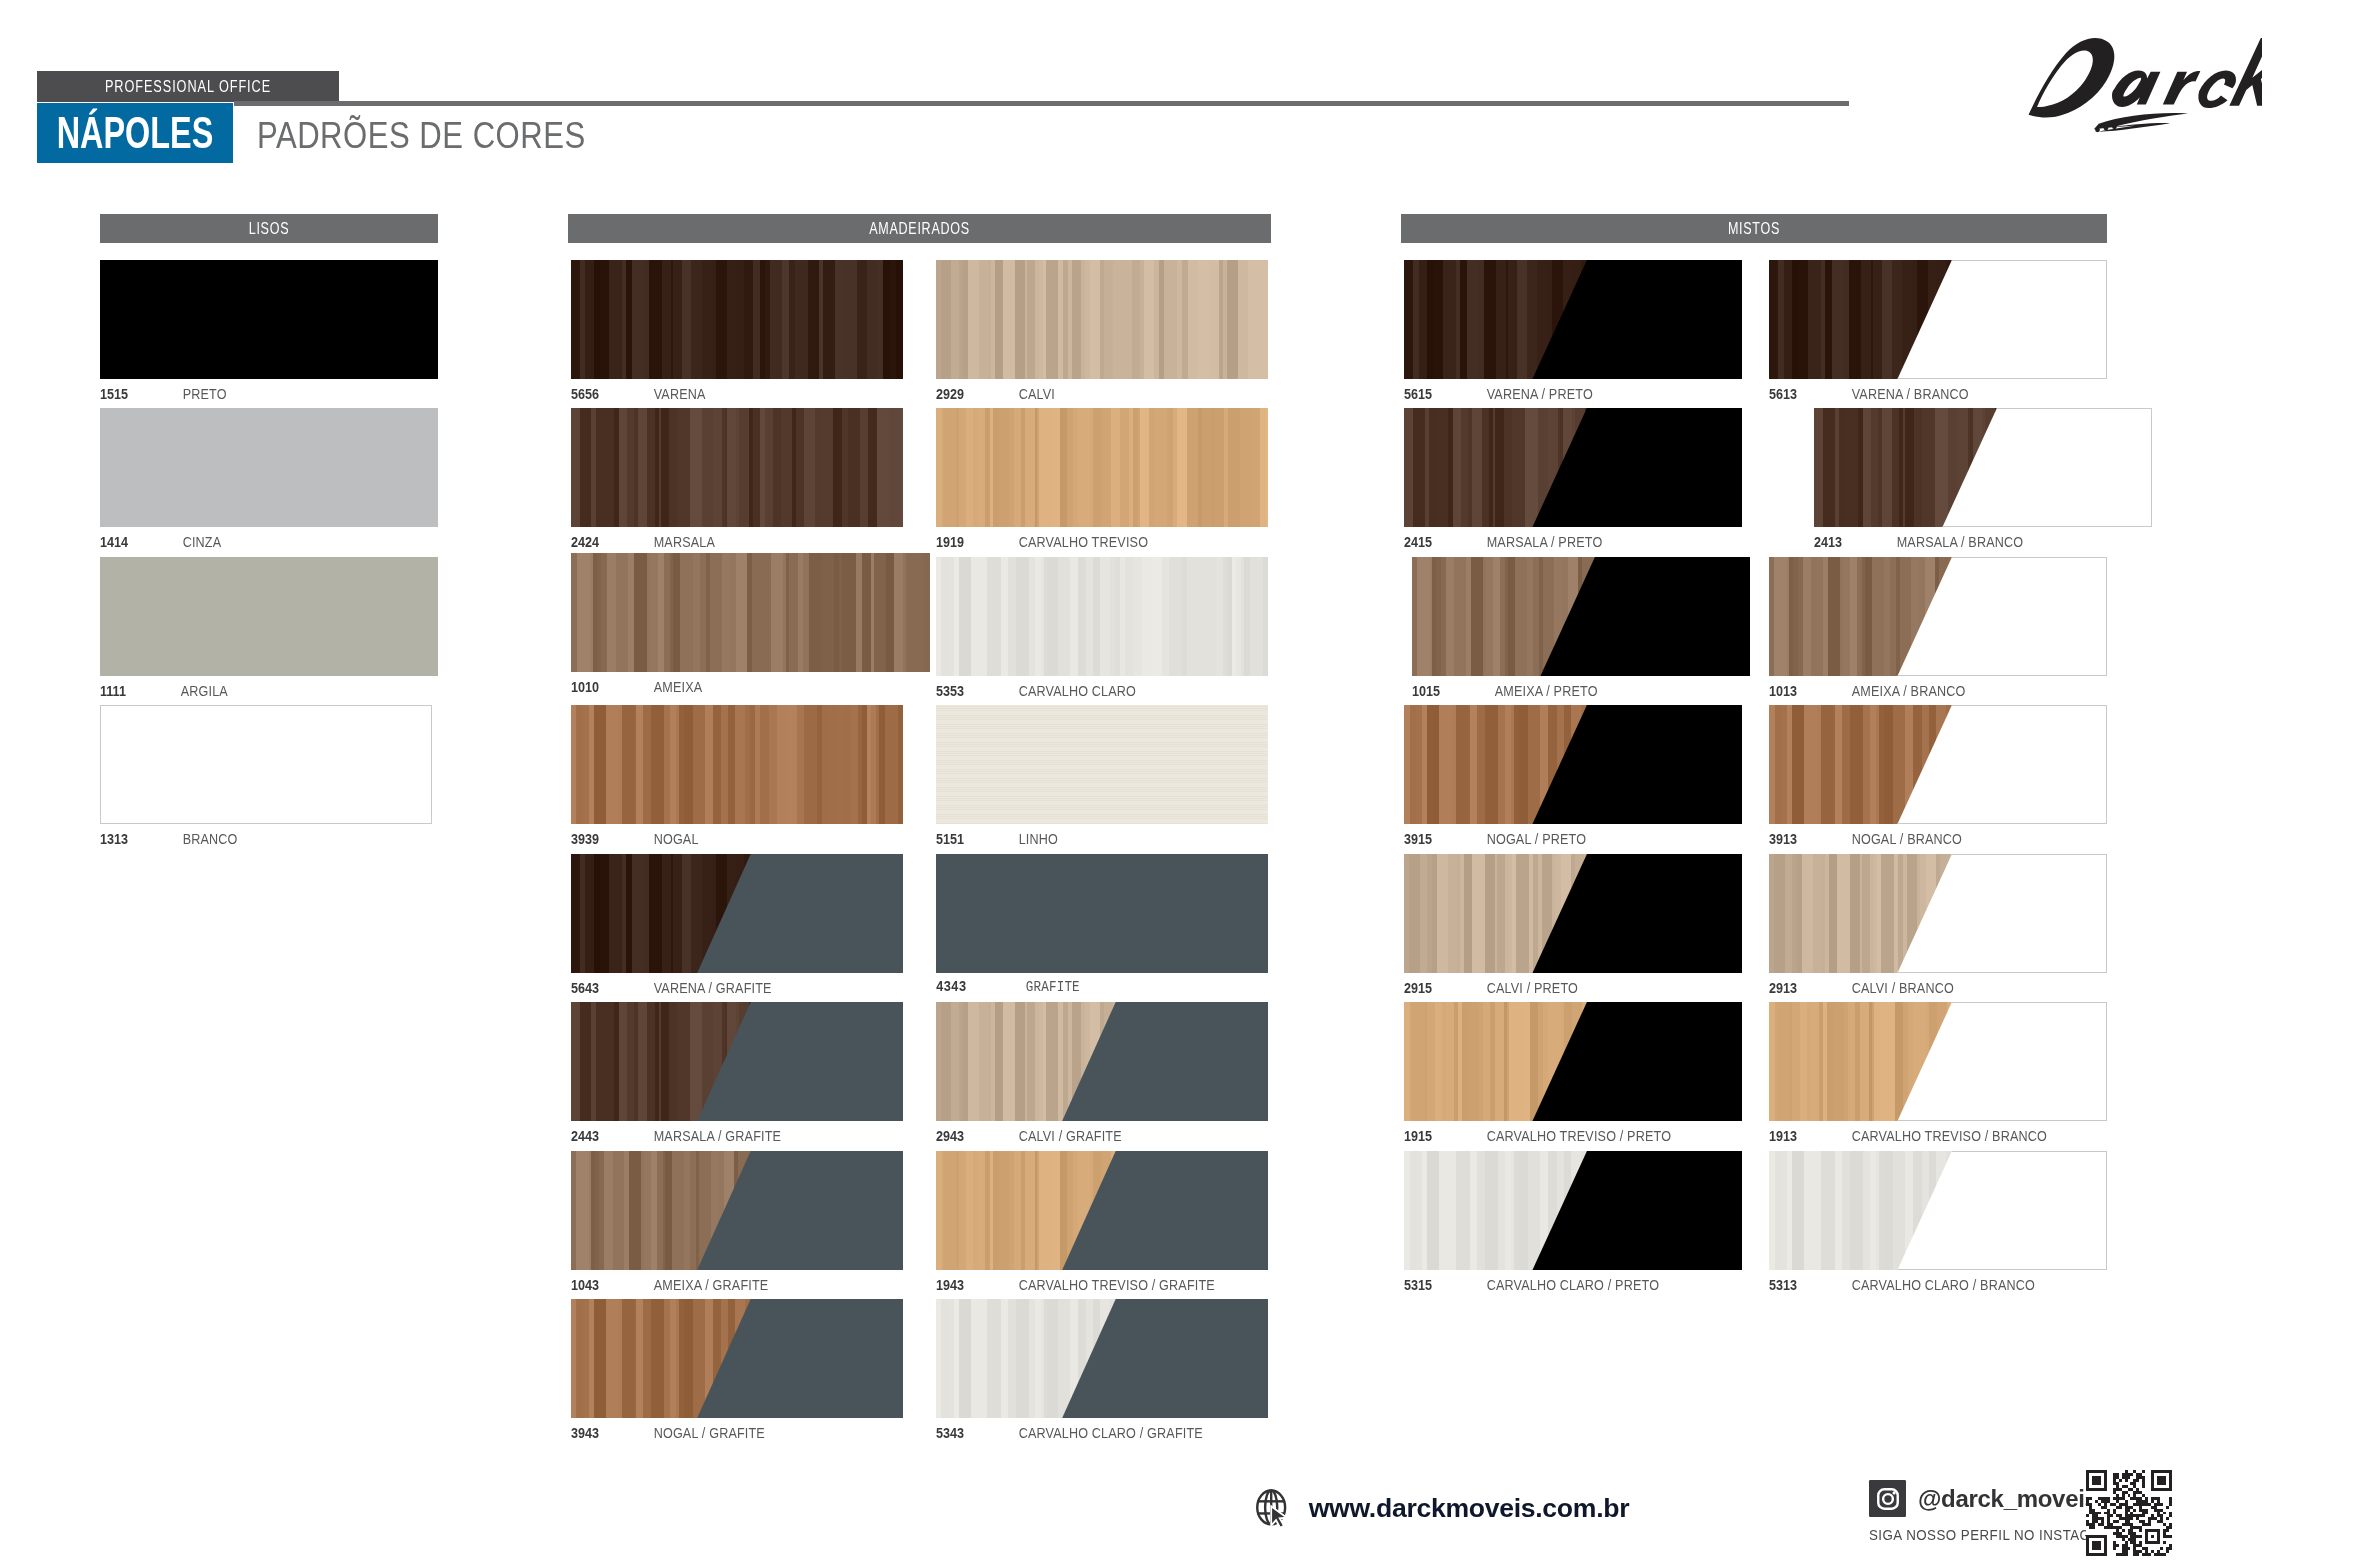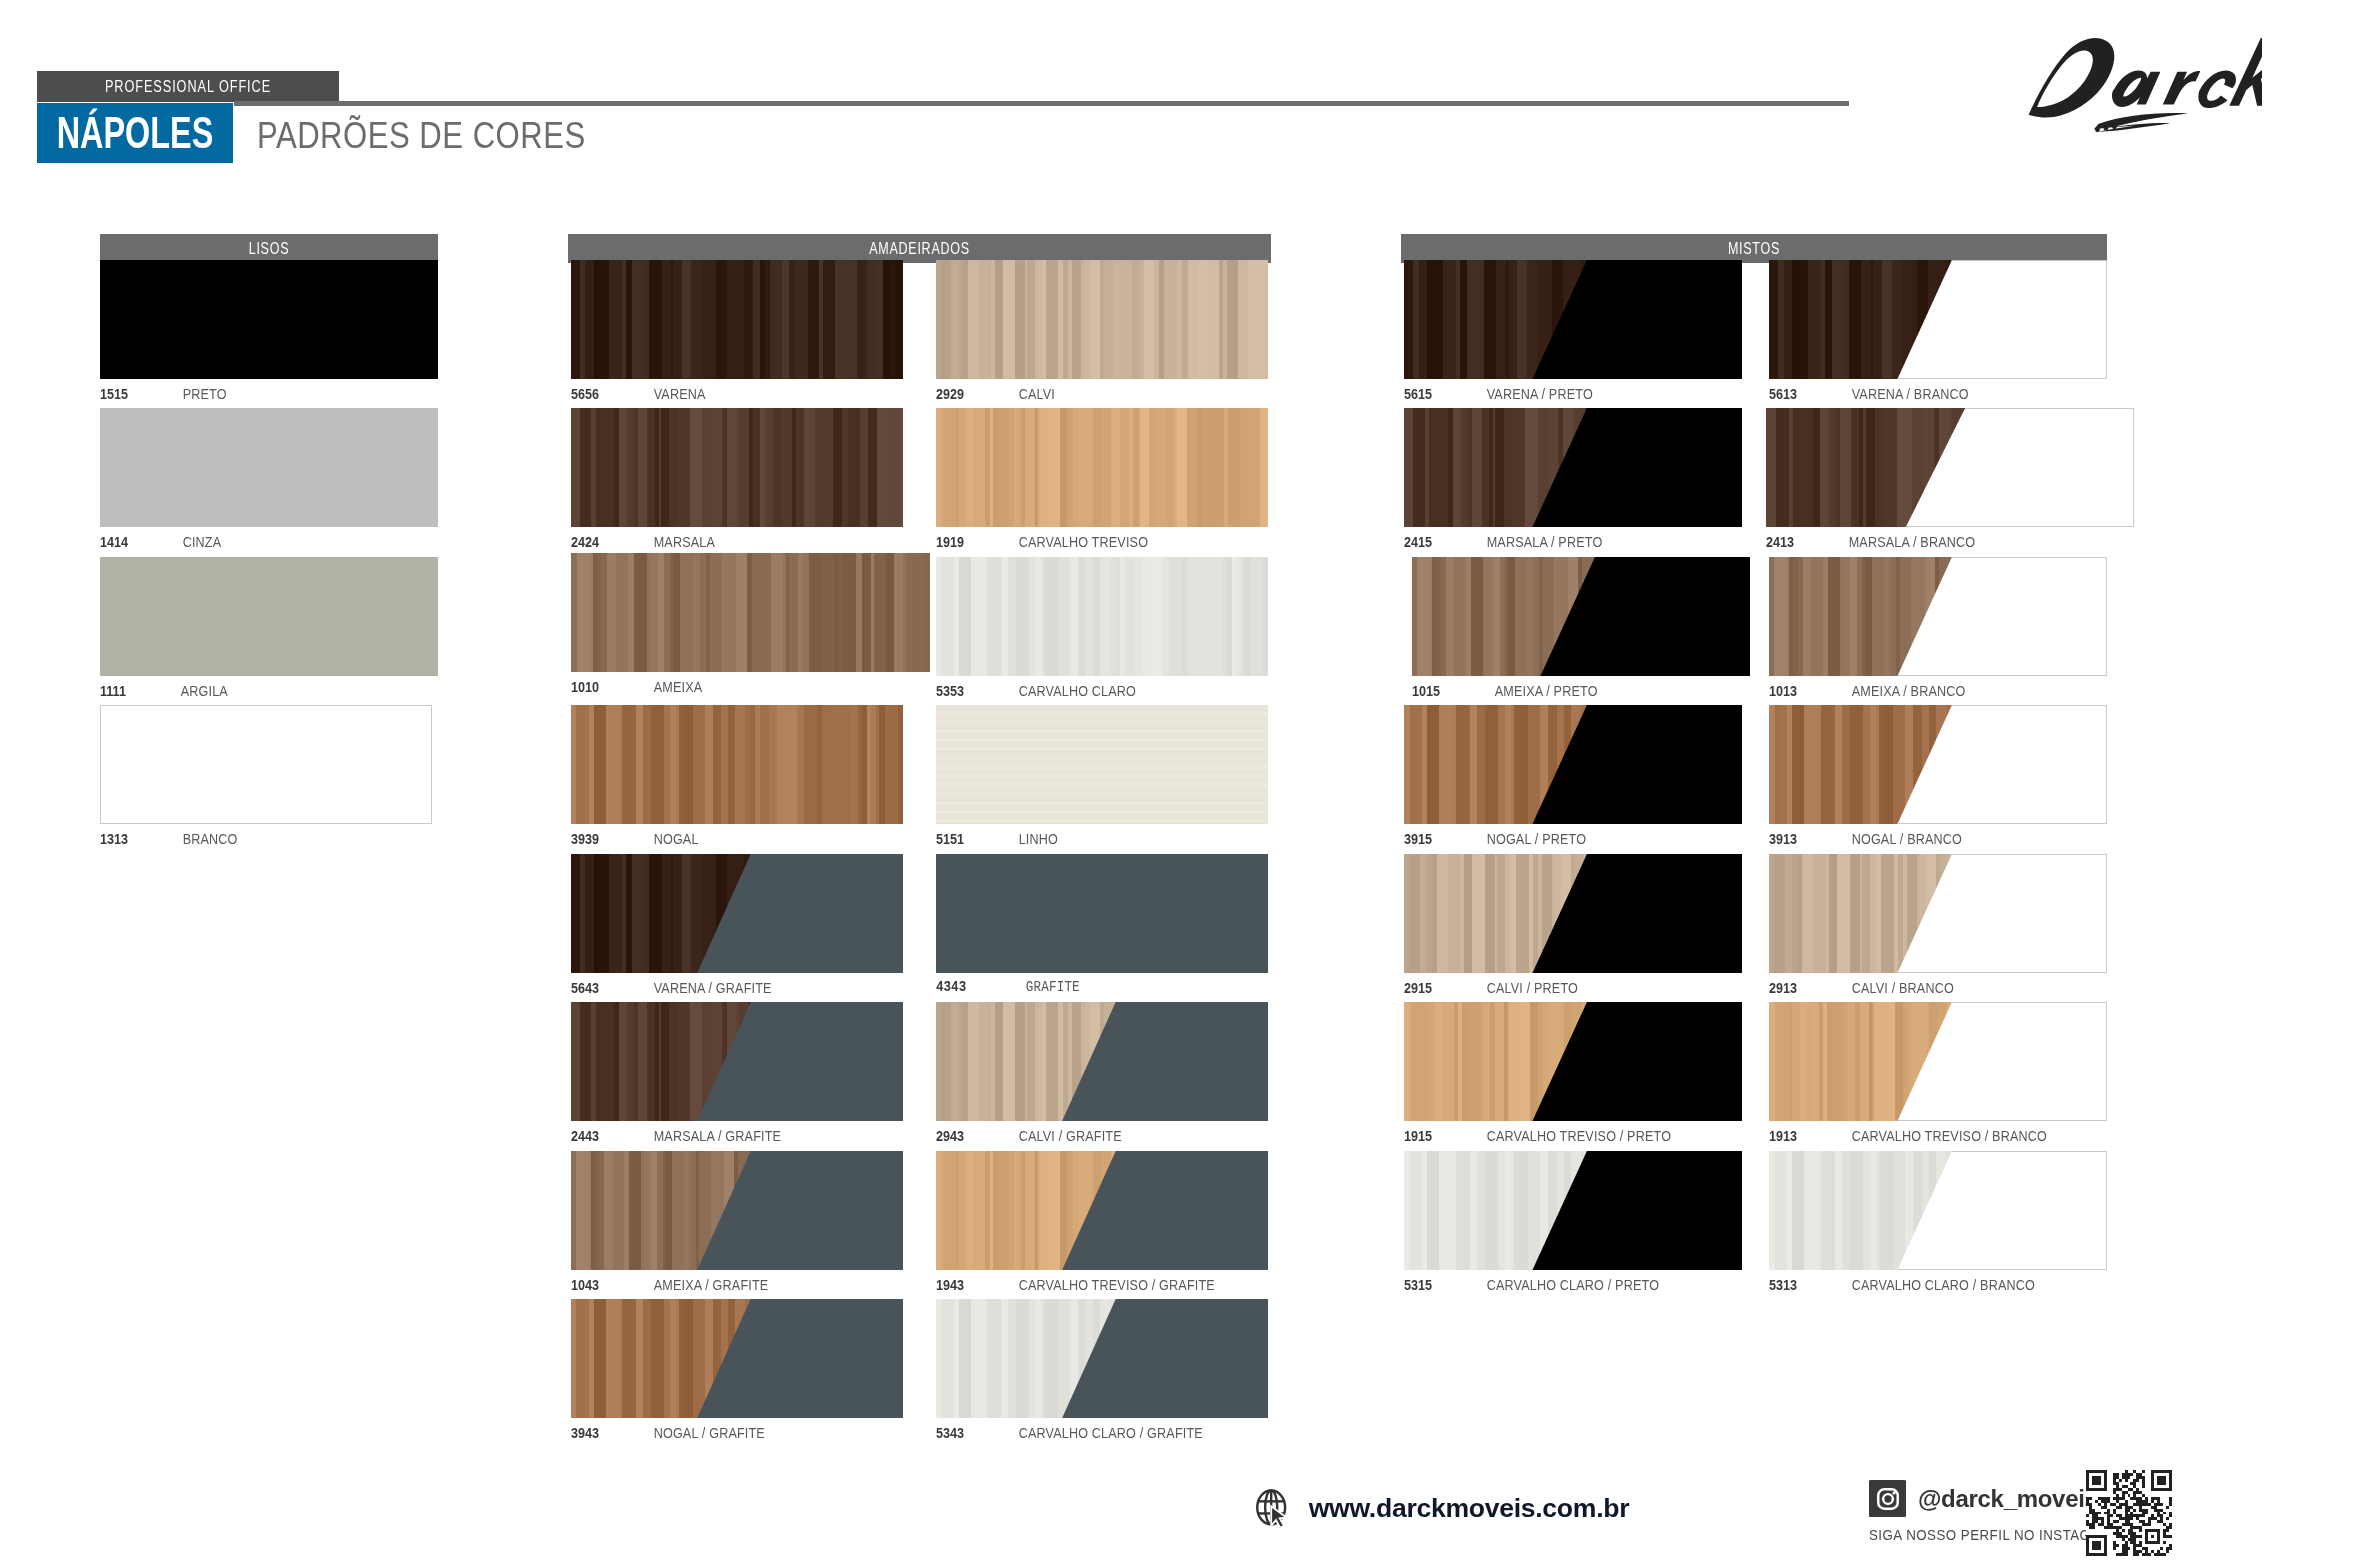--- a/index.html
+++ b/index.html
@@ -50,21 +50,21 @@
     color:#6b6c6e;font-size:37px;font-weight:300;letter-spacing:0.6px;
     display:flex;align-items:center;
     transform:scaleX(.84);transform-origin:left center;
     white-space:nowrap;
   }
 
   #brand-logo{position:absolute;left:2008px;top:33px;width:254px;height:103px;}
 
   
   .sec-bar{
-    position:absolute;height:29px;background:#6b6c6e;margin-top:20px;
+    position:absolute;height:29px;background:#6b6c6e;
   }
   .sec-bar-label{
     position:absolute;left:0;top:0;width:100%;height:29px;
     color:#ffffff;font-size:15.7px;letter-spacing:0.9px;font-weight:400;
     display:flex;align-items:center;justify-content:center;
     transform:scaleX(.80);transform-origin:center center;
     white-space:nowrap;
   }
 
   
@@ -434,21 +434,21 @@
     <div class="card" style="left: 1769px; top: 260px; width: 338px;">
       <div class="sw">
         <div class="sw-solid" style="background: repeating-linear-gradient(90deg, rgb(45, 22, 12) 0%, rgb(45, 22, 12) 2.67%, rgb(66, 43, 33) 2.67%, rgb(66, 43, 33) 4.29%, rgb(53, 30, 20) 4.29%, rgb(53, 30, 20) 6.86%, rgb(39, 16, 6) 6.86%, rgb(39, 16, 6) 8.79%, rgb(41, 18, 8) 8.79%, rgb(41, 18, 8) 11.54%, rgb(58, 35, 25) 11.54%, rgb(58, 35, 25) 15.37%, rgb(68, 45, 35) 15.37%, rgb(68, 45, 35) 16.53%, rgb(42, 19, 9) 16.53%, rgb(42, 19, 9) 18.51%, rgb(68, 45, 35) 18.51%, rgb(68, 45, 35) 22.04%, rgb(66, 43, 33) 22.04%, rgb(66, 43, 33) 23.54%, rgb(42, 19, 9) 23.54%, rgb(42, 19, 9) 27.34%, rgb(55, 32, 22) 27.34%, rgb(55, 32, 22) 30.18%, rgb(45, 22, 12) 30.18%, rgb(45, 22, 12) 30.84%, rgb(55, 32, 22) 30.84%, rgb(55, 32, 22) 33.42%, rgb(72, 49, 39) 33.42%, rgb(72, 49, 39) 36.29%, rgb(60, 37, 27) 36.29%, rgb(60, 37, 27) 39.49%, rgb(55, 32, 22) 39.49%, rgb(55, 32, 22) 42.33%, rgb(54, 31, 21) 42.33%, rgb(54, 31, 21) 43.68%, rgb(43, 20, 10) 43.68%, rgb(43, 20, 10) 47.11%, rgb(54, 31, 21) 47.11%, rgb(54, 31, 21) 49.42%, rgb(53, 30, 20) 49.42%, rgb(53, 30, 20) 52.25%, rgb(48, 25, 15) 52.25%, rgb(48, 25, 15) 54.75%, rgb(66, 43, 33) 54.75%, rgb(66, 43, 33) 56.88%, rgb(43, 20, 10) 56.88%, rgb(43, 20, 10) 58.51%, rgb(48, 25, 15) 58.51%, rgb(48, 25, 15) 60.05%, rgb(65, 42, 32) 60.05%, rgb(65, 42, 32) 63.47%, rgb(77, 54, 44) 63.47%, rgb(77, 54, 44) 65.76%, rgb(57, 34, 24) 65.76%, rgb(57, 34, 24) 67.44%, rgb(63, 40, 30) 67.44%, rgb(63, 40, 30) 71.38%, rgb(48, 25, 15) 71.38%, rgb(48, 25, 15) 73.91%, rgb(47, 24, 14) 73.91%, rgb(47, 24, 14) 74.57%, rgb(74, 51, 41) 74.57%, rgb(74, 51, 41) 75.96%, rgb(51, 28, 18) 75.96%, rgb(51, 28, 18) 79.46%, rgb(73, 50, 40) 79.46%, rgb(73, 50, 40) 82.47%, rgb(72, 49, 39) 82.47%, rgb(72, 49, 39) 86.2%, rgb(57, 34, 24) 86.2%, rgb(57, 34, 24) 89.13%, rgb(67, 44, 34) 89.13%, rgb(67, 44, 34) 92.18%, rgb(69, 46, 36) 92.18%, rgb(69, 46, 36) 94.06%, rgb(40, 17, 7) 94.06%, rgb(40, 17, 7) 96.01%, rgb(43, 20, 10) 96.01%, rgb(43, 20, 10) 97.95%, rgb(39, 16, 6) 97.95%, rgb(39, 16, 6) 100%);"></div>
         <div class="sw-diag sw-diag-bordered" style="background: rgb(255, 255, 255);"></div>
       </div>
       <div class="lbl">
         <span class="code">5613</span>
         <span class="name">&nbsp;VARENA / BRANCO</span>
       </div>
     </div>
-    <div class="card" style="left: 1766px; top: 408px; width: 368px;">
+    <div class="card" style="left: 1814px; top: 408px; width: 338px;">
       <div class="sw">
         <div class="sw-solid" style="background: repeating-linear-gradient(90deg, rgb(93, 67, 54) 0%, rgb(93, 67, 54) 2.63%, rgb(70, 44, 31) 2.63%, rgb(70, 44, 31) 6.12%, rgb(90, 64, 51) 6.12%, rgb(90, 64, 51) 7.42%, rgb(72, 46, 33) 7.42%, rgb(72, 46, 33) 9.03%, rgb(73, 47, 34) 9.03%, rgb(73, 47, 34) 12.89%, rgb(64, 38, 25) 12.89%, rgb(64, 38, 25) 14.54%, rgb(95, 69, 56) 14.54%, rgb(95, 69, 56) 17%, rgb(84, 58, 45) 17%, rgb(84, 58, 45) 18.92%, rgb(78, 52, 39) 18.92%, rgb(78, 52, 39) 20.14%, rgb(95, 69, 56) 20.14%, rgb(95, 69, 56) 23.03%, rgb(76, 50, 37) 23.03%, rgb(76, 50, 37) 25.26%, rgb(64, 38, 25) 25.26%, rgb(64, 38, 25) 26.38%, rgb(86, 60, 47) 26.38%, rgb(86, 60, 47) 27.04%, rgb(64, 38, 25) 27.04%, rgb(64, 38, 25) 29.53%, rgb(77, 51, 38) 29.53%, rgb(77, 51, 38) 32.04%, rgb(81, 55, 42) 32.04%, rgb(81, 55, 42) 35.72%, rgb(101, 75, 62) 35.72%, rgb(101, 75, 62) 39.58%, rgb(90, 64, 51) 39.58%, rgb(90, 64, 51) 42.7%, rgb(93, 67, 54) 42.7%, rgb(93, 67, 54) 45.58%, rgb(79, 53, 40) 45.58%, rgb(79, 53, 40) 46.25%, rgb(76, 50, 37) 46.25%, rgb(76, 50, 37) 46.92%, rgb(97, 71, 58) 46.92%, rgb(97, 71, 58) 49.73%, rgb(93, 67, 54) 49.73%, rgb(93, 67, 54) 50.57%, rgb(87, 61, 48) 50.57%, rgb(87, 61, 48) 53.67%, rgb(64, 38, 25) 53.67%, rgb(64, 38, 25) 54.88%, rgb(74, 48, 35) 54.88%, rgb(74, 48, 35) 56.99%, rgb(99, 73, 60) 56.99%, rgb(99, 73, 60) 58.34%, rgb(89, 63, 50) 58.34%, rgb(89, 63, 50) 60.92%, rgb(78, 52, 39) 60.92%, rgb(78, 52, 39) 63.15%, rgb(83, 57, 44) 63.15%, rgb(83, 57, 44) 66.48%, rgb(64, 38, 25) 66.48%, rgb(64, 38, 25) 67.77%, rgb(77, 51, 38) 67.77%, rgb(77, 51, 38) 70.07%, rgb(94, 68, 55) 70.07%, rgb(94, 68, 55) 73.48%, rgb(84, 58, 45) 73.48%, rgb(84, 58, 45) 75.33%, rgb(85, 59, 46) 75.33%, rgb(85, 59, 46) 78.81%, rgb(64, 38, 25) 78.81%, rgb(64, 38, 25) 81.5%, rgb(80, 54, 41) 81.5%, rgb(80, 54, 41) 83.5%, rgb(74, 48, 35) 83.5%, rgb(74, 48, 35) 87%, rgb(88, 62, 49) 87%, rgb(88, 62, 49) 89.32%, rgb(68, 42, 29) 89.32%, rgb(68, 42, 29) 92.2%, rgb(99, 73, 60) 92.2%, rgb(99, 73, 60) 95.69%, rgb(97, 71, 58) 95.69%, rgb(97, 71, 58) 99.11%, rgb(100, 74, 61) 99.11%, rgb(100, 74, 61) 100%);"></div>
         <div class="sw-diag sw-diag-bordered" style="background: rgb(255, 255, 255);"></div>
       </div>
       <div class="lbl">
         <span class="code">2413</span>
         <span class="name">&nbsp;MARSALA / BRANCO</span>
       </div>
     </div>
     <div class="card" style="left: 1769px; top: 557px; width: 338px;">

